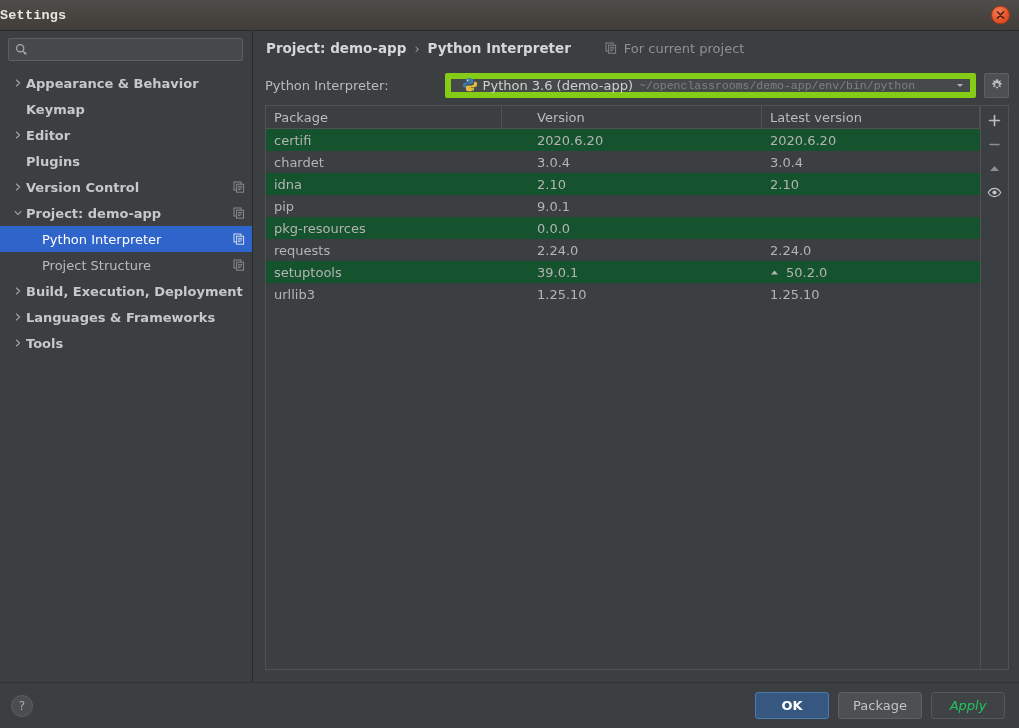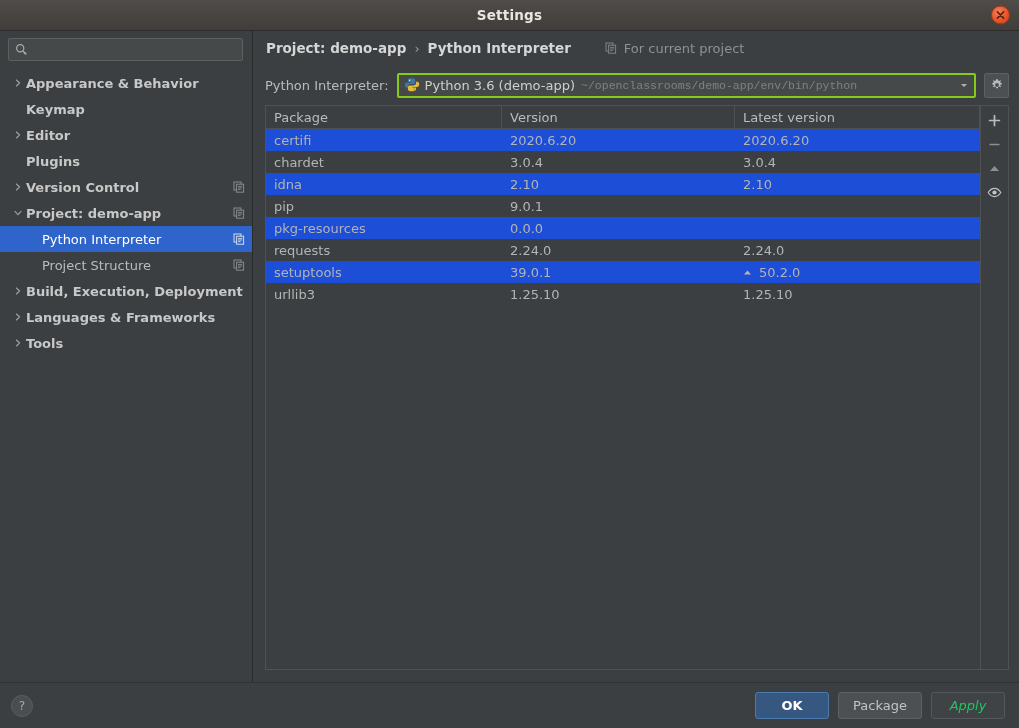--- a/index.html
+++ b/index.html
@@ -27,21 +27,21 @@
 
   
   .titlebar {
     position: relative;
     height: 30px;
     flex: 0 0 30px;
     background: linear-gradient(to bottom, #504c49 0%, #47433f 55%, #413d3a 100%);
     border-bottom: 1px solid #2b2b2b;
     display: flex;
     align-items: center;
-    justify-content: center;
+    font-family: Liberation Mono, monospace;
   }
   .titlebar-title {
     font-size: 13.5px;
     font-weight: bold;
     color: #e8e6e3;
     letter-spacing: 0.2px;
   }
   .close-btn {
     position: absolute;
     right: 9px;
@@ -196,27 +196,28 @@
   .interp-label {
     font-size: 13px;
     color: #bbbbbb;
     white-space: nowrap;
   }
   .combo {
     flex: 1 1 auto;
     min-width: 0;
     height: 25px;
     background: #45494a;
-    border: 2px solid #84cc16;
+    border: 6px solid #84cc16;
     border-radius: 2px;
     display: flex;
     align-items: center;
-    padding: 0 0 0 5px;
+    padding: 0 0 0 11px;
     box-sizing: border-box;
     cursor: default;
+    margin-left: 48px;
   }
   .py-logo { flex: 0 0 auto; display: flex; margin-right: 5px; }
   .py-logo svg { display: block; }
   .combo-main {
     font-size: 13px;
     color: #cfcfcf;
     white-space: nowrap;
   }
   .combo-path {
     font-size: 11.5px;
@@ -291,34 +292,34 @@
     min-height: 0;
     overflow: hidden;
     background: #3c3f41;
   }
   .trow {
     display: flex;
     height: 22px;
     align-items: stretch;
     cursor: default;
   }
-  .trow.odd { background: #1d4ed8; }
+  .trow.odd { background: #14532d; }
   .trow.even { background: #3c3f41; }
   .td {
     font-size: 13px;
     color: #b4b4b4;
     display: flex;
     align-items: center;
     padding-left: 8px;
     box-sizing: border-box;
     white-space: nowrap;
     overflow: hidden;
   }
   .col-pkg { width: 236px; flex: 0 0 236px; }
-  .col-ver { width: 233px; flex: 0 0 233px; }
+  .col-ver { width: 233px; flex: 0 0 233px; margin-left: 27px; }
   .col-latest { flex: 1 1 auto; min-width: 0; }
   .up-arrow {
     display: inline-flex;
     margin-right: 7px;
   }
   .up-arrow svg { display: block; }
 
   .table-tools {
     width: 29px;
     flex: 0 0 29px;

